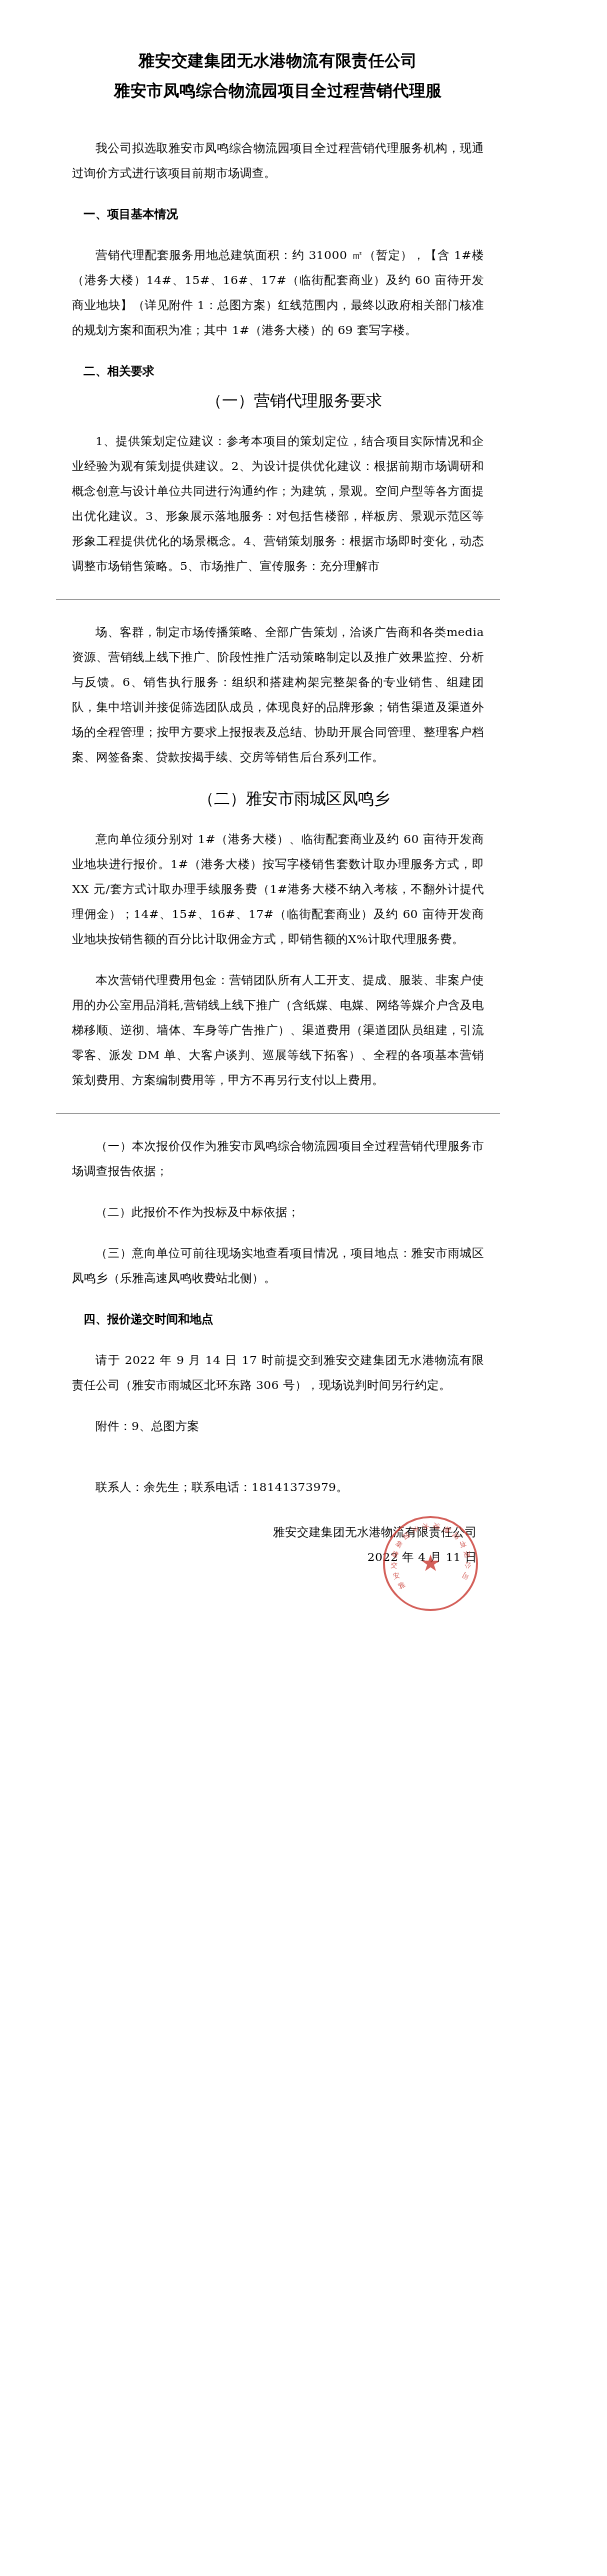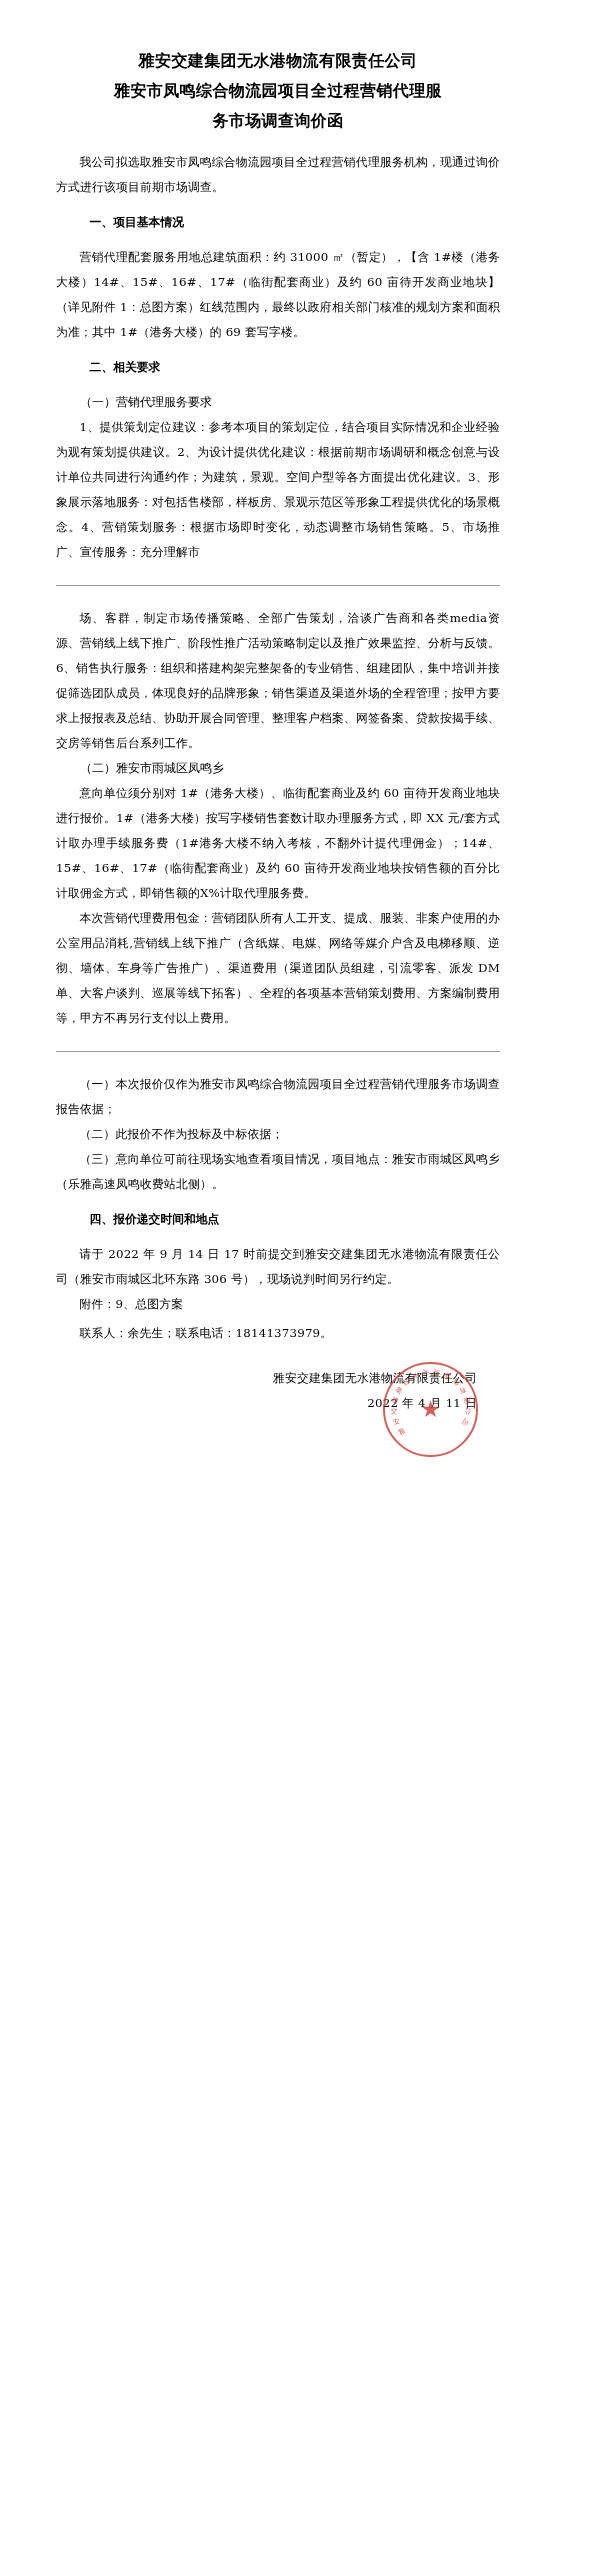--- a/index.html
+++ b/index.html
@@ -34,38 +34,39 @@
   }
   .title-gap {
     height: 13.7px;
   }
   p.body {
     font-family: "DejaVu Serif", "Liberation Serif", serif;
     font-size: 11.8px;
     line-height: 25px;
     text-align: justify;
     text-justify: inter-ideograph;
-    margin: 0;
+    margin: 16px;
     text-indent: 2em;
     letter-spacing: 0.2px;
   }
   p.heading {
     font-family: "DejaVu Serif", "Liberation Serif", serif;
     font-size: 11.8px;
     line-height: 25px;
     font-weight: bold;
-    margin: 10px;
+    margin: 4px;
     text-indent: 2em;
   }
   p.subheading {
     font-family: "DejaVu Serif", "Liberation Serif", serif;
-    font-size: 12px;
+    font-size: 16px;
     line-height: 25px;
     margin: 0;
     text-indent: 2em;
+    text-align: center;
   }
   .divider {
     border: 0;
     border-top: 0.8px solid #9a9a9a;
     margin: 20px 0 20px 0;
     height: 0;
   }
   .block-gap {
     height: 4.6px;
   }
@@ -120,21 +121,20 @@
   }
 </style>
 </head>
 <body>
 
 <div class="page">
 
   <div class="doc-title">
     <span class="line">雅安交建集团无水港物流有限责任公司</span>
     <span class="line">雅安市凤鸣综合物流园项目全过程营销代理服</span>
-    <span class="line">务市场调查询价函</span>
   </div>
 
   <div class="title-gap"></div>
 
   <p class="body">我公司拟选取雅安市凤鸣综合物流园项目全过程营销代理服务机构，现通过询价方式进行该项目前期市场调查。</p>
 
   <p class="heading">一、项目基本情况</p>
   <p class="body">营销代理配套服务用地总建筑面积：约 31000 ㎡（暂定），【含 1#楼（港务大楼）14#、15#、16#、17#（临街配套商业）及约 60 亩待开发商业地块】（详见附件 1：总图方案）红线范围内，最终以政府相关部门核准的规划方案和面积为准；其中 1#（港务大楼）的 69 套写字楼。</p>
 
   <p class="heading">二、相关要求</p>

